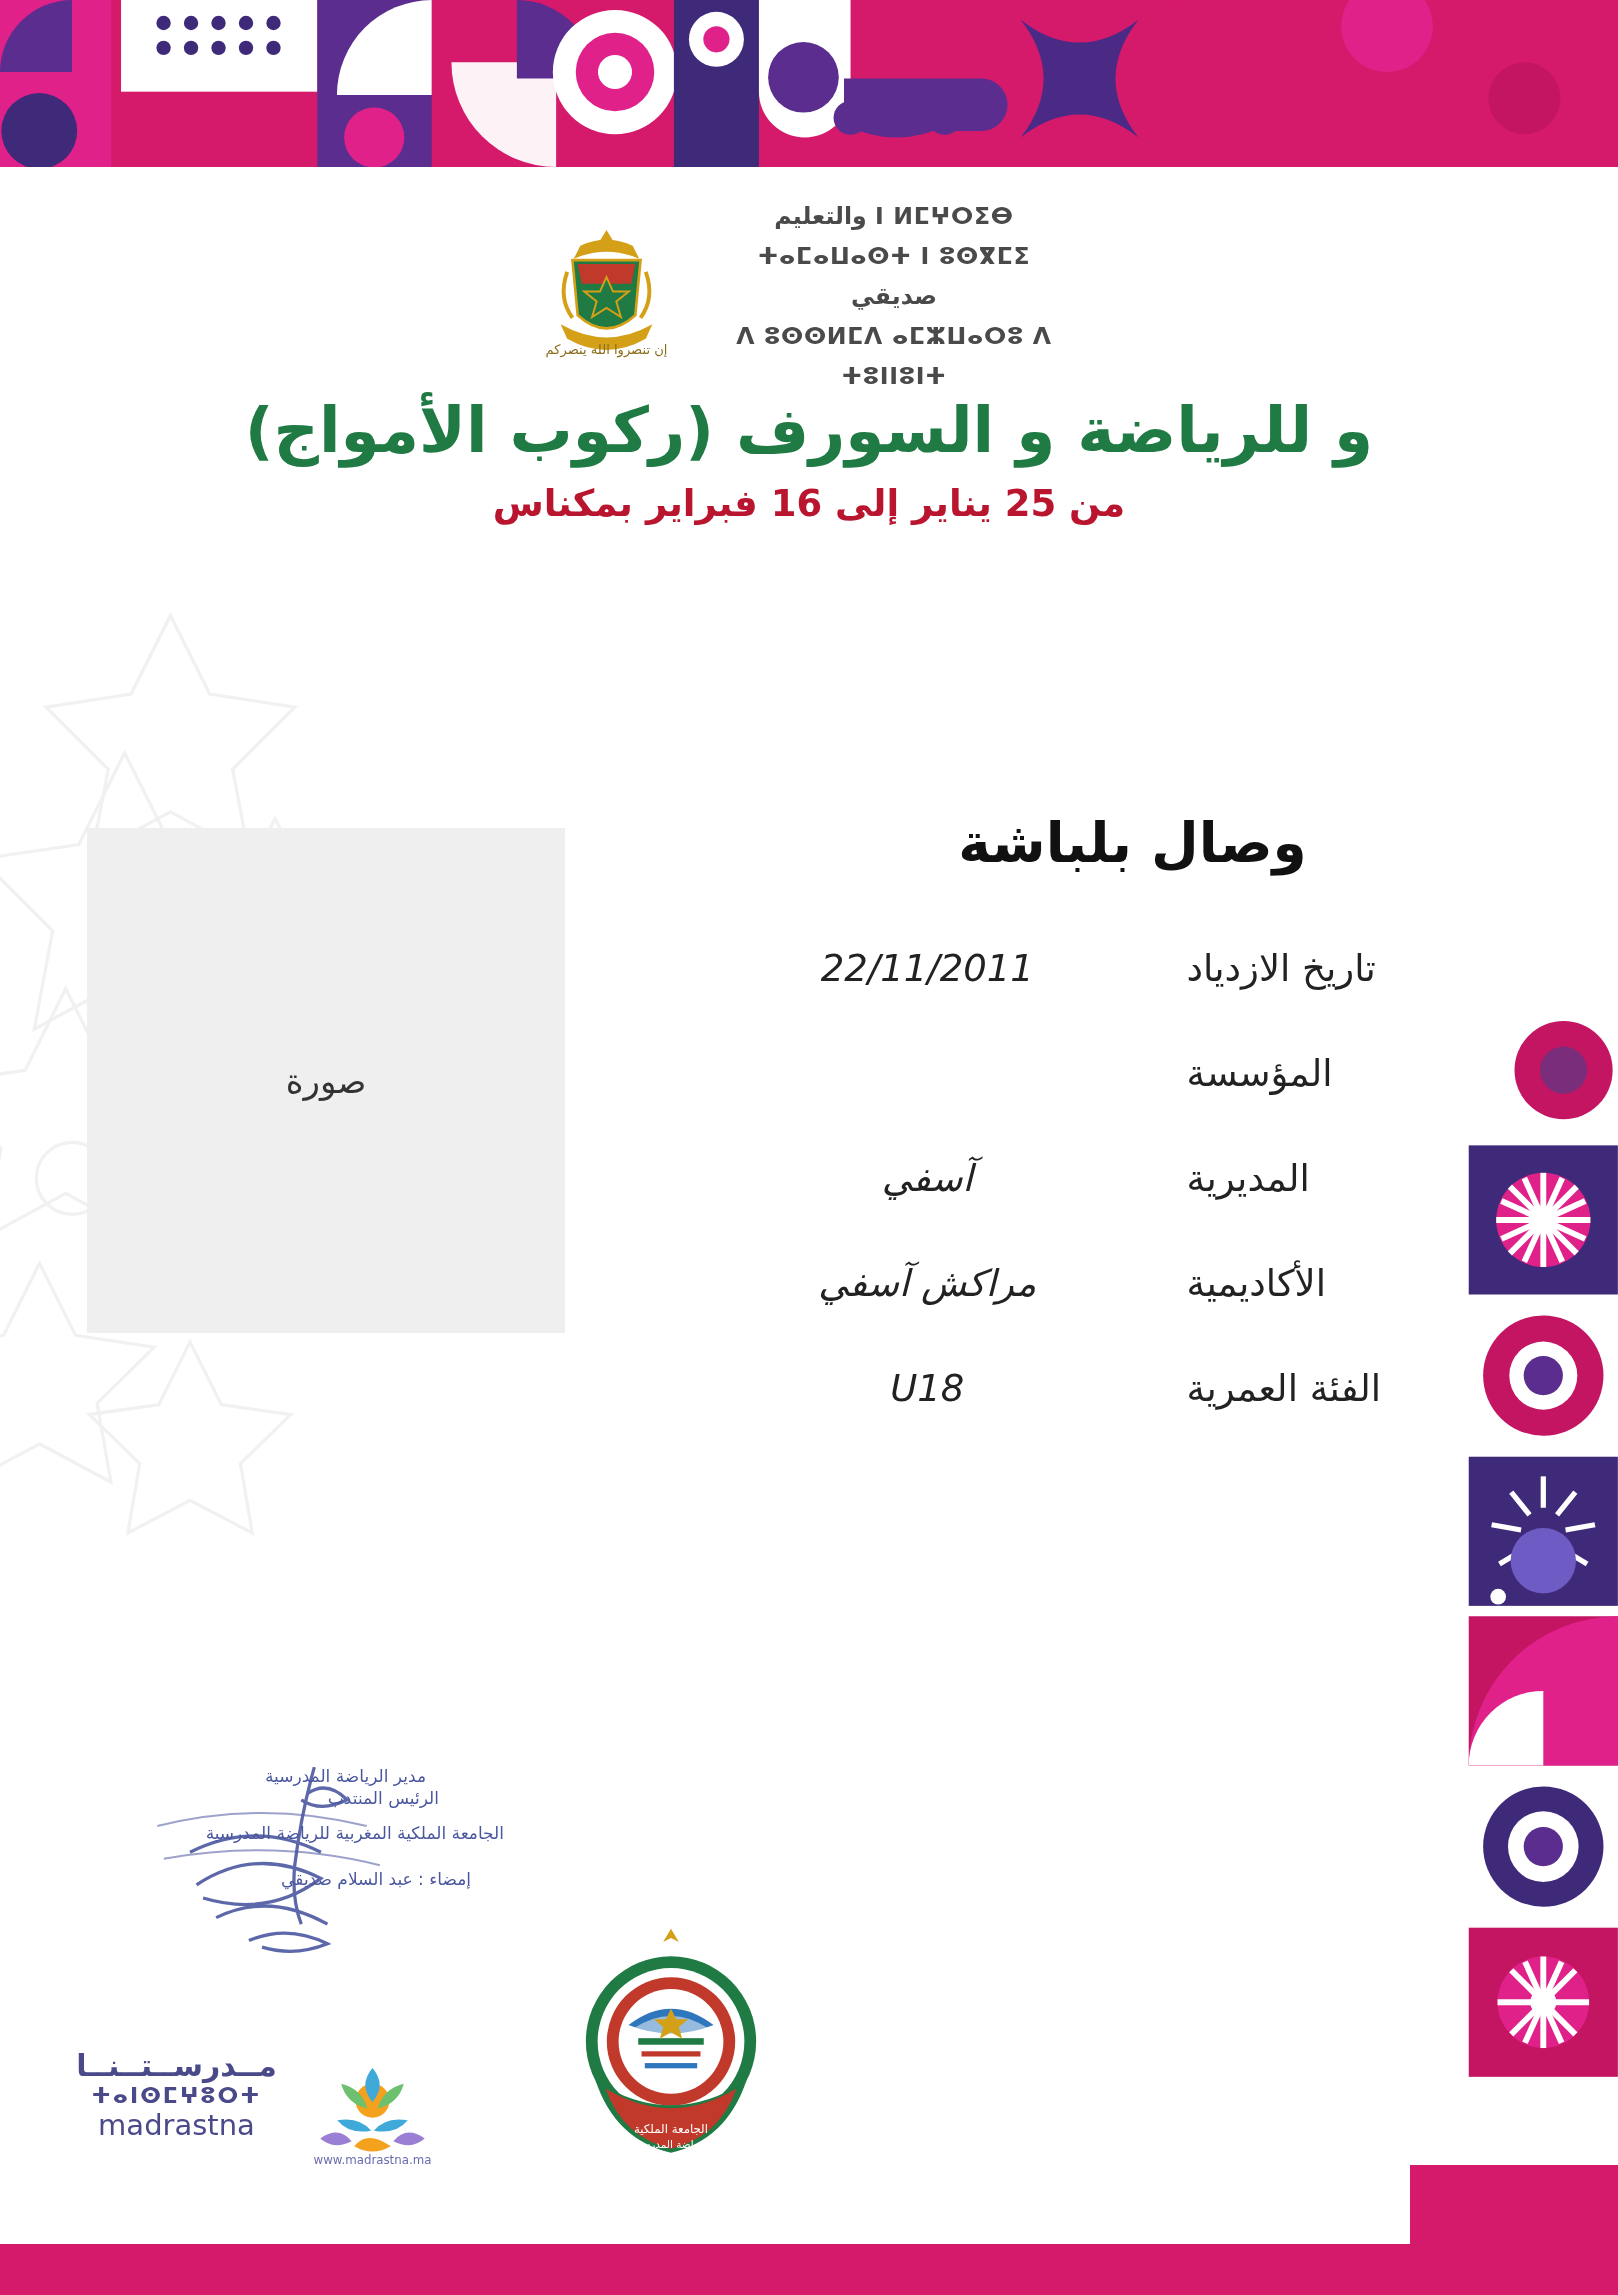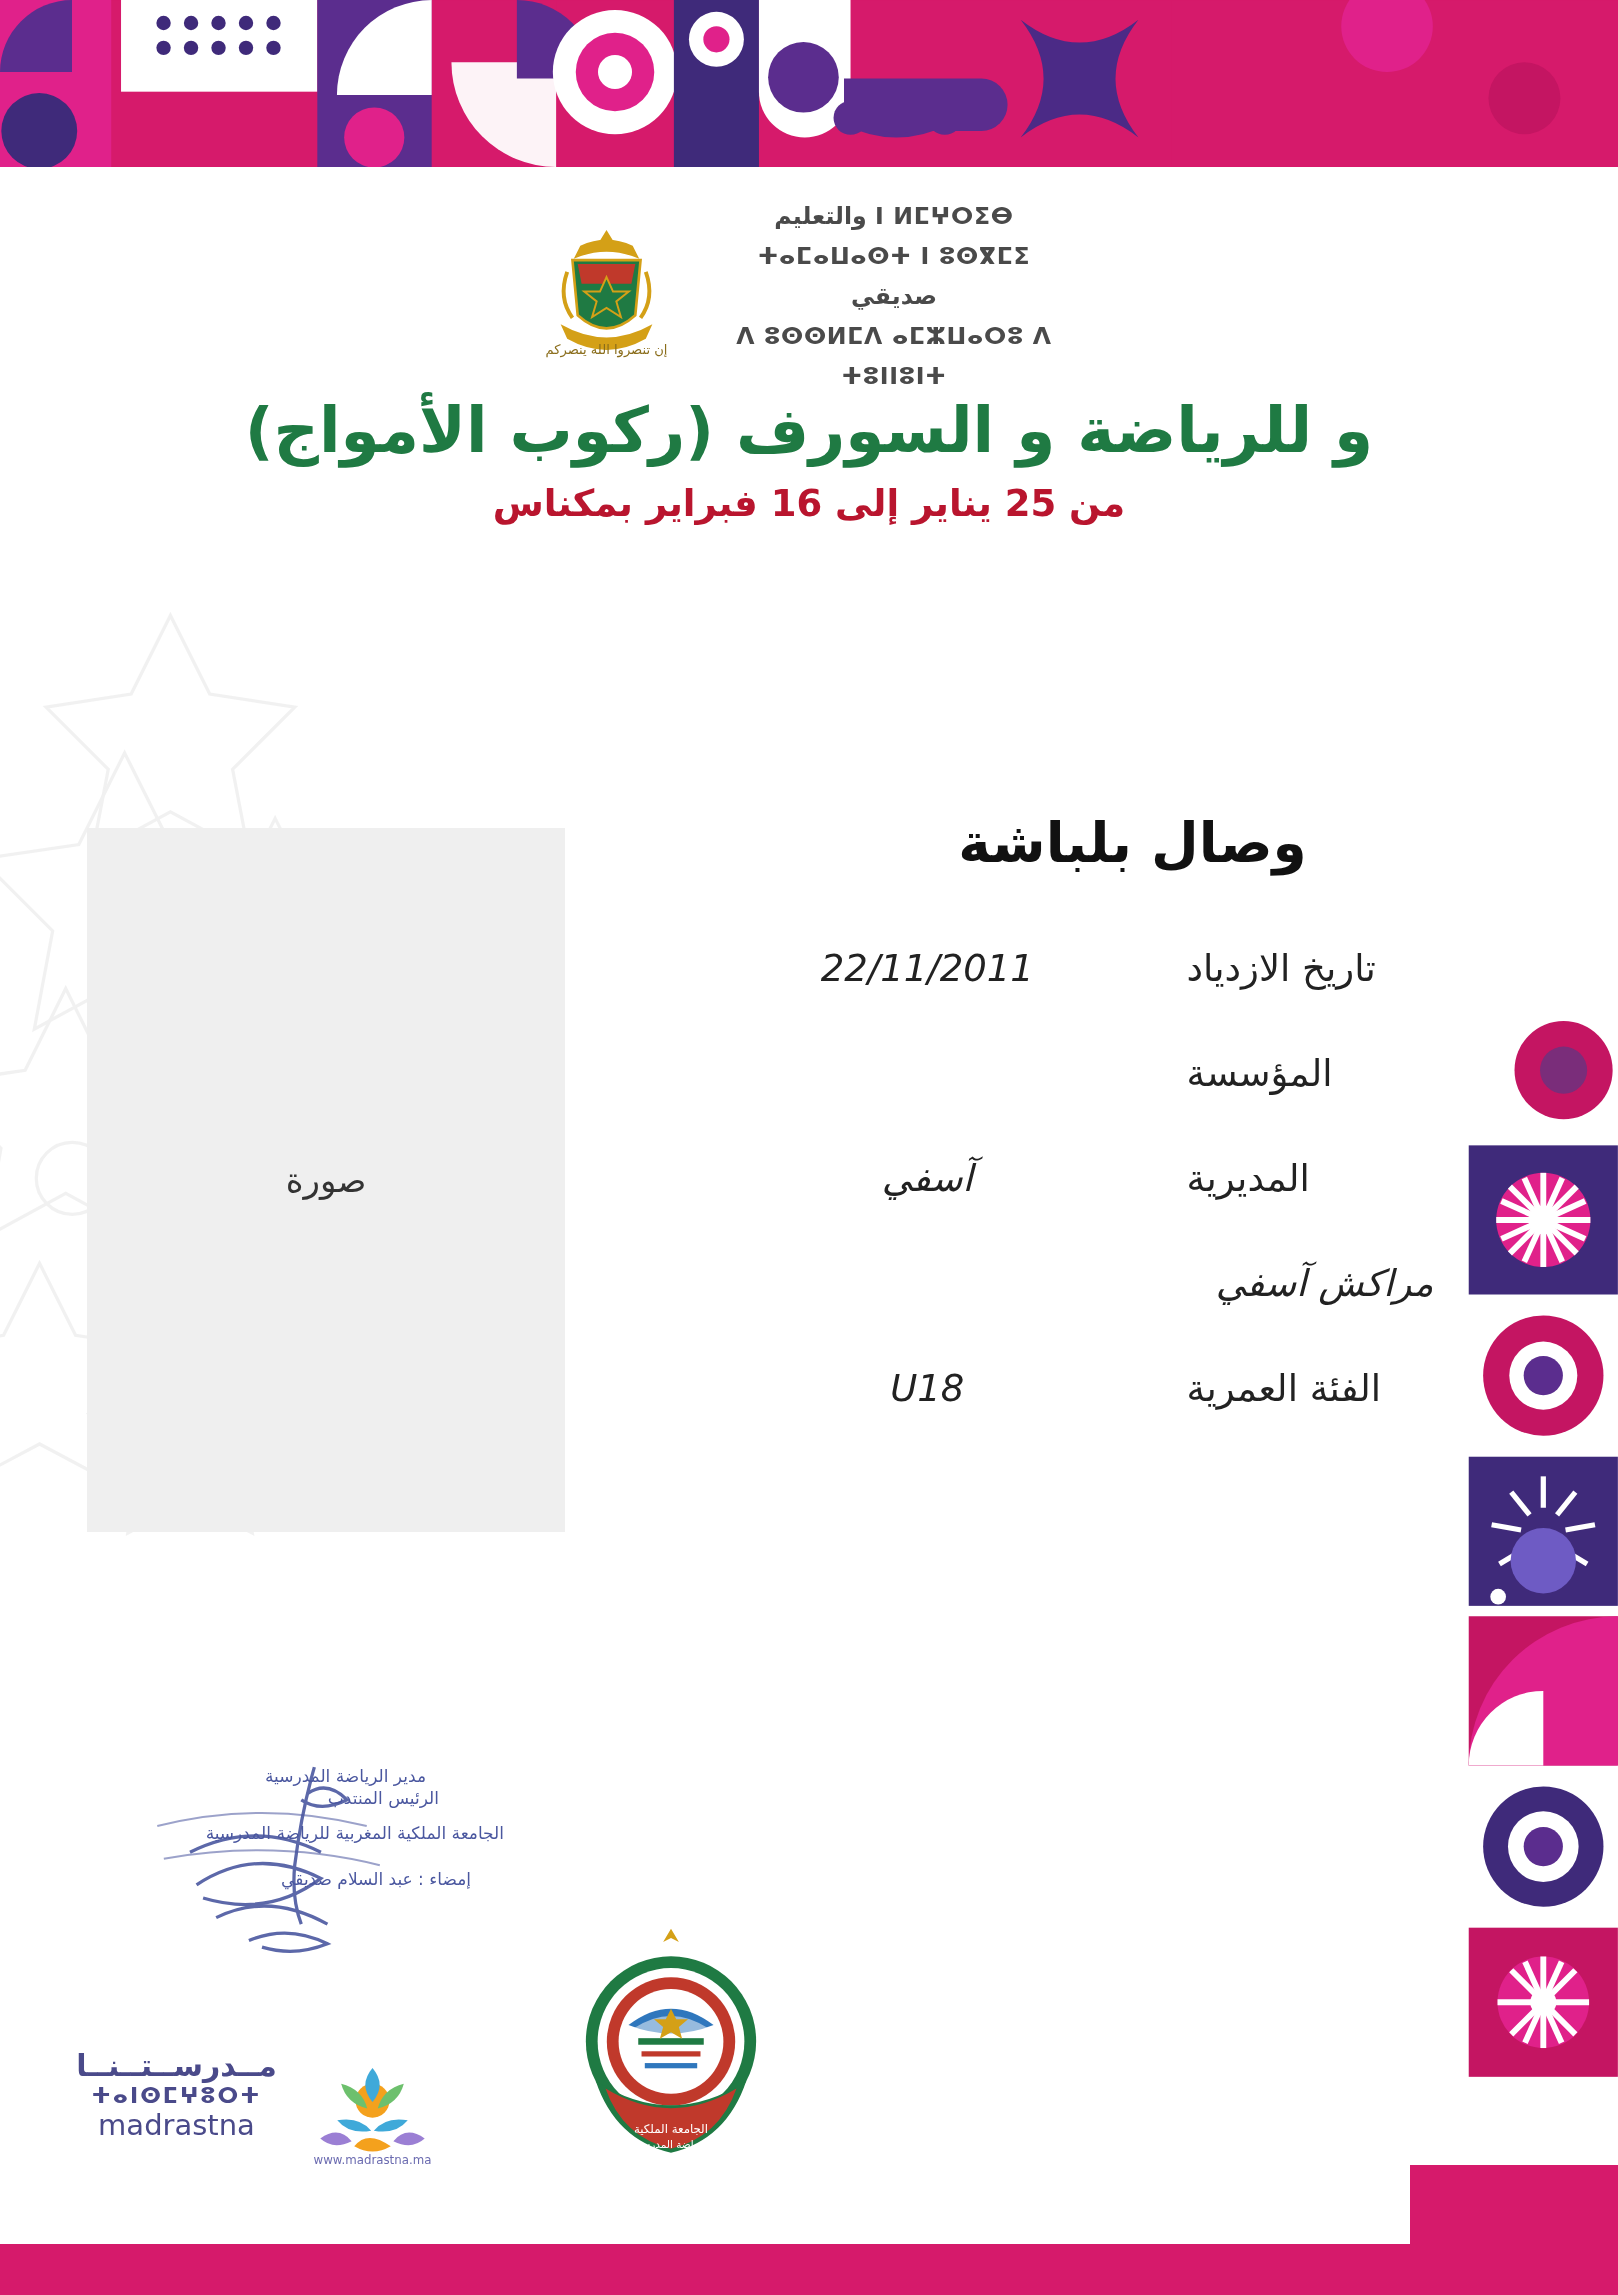--- a/index.html
+++ b/index.html
@@ -174,21 +174,21 @@
     font-style: italic;
   }
   .info-value.ltr { direction: ltr; }
 
   
   .photo-box {
     position: absolute;
     top: 828px;
     left: 87px;
     width: 478px;
-    height: 704px;
+    height: 505px;
     background: #efefef;
     display: flex;
     align-items: center;
     justify-content: center;
     font-size: 34px;
     color: #333333;
     direction: rtl;
   }
 
   
@@ -430,20 +430,21 @@
       <div class="info-value ltr">22/11/2011</div>
     </div>
     <div class="info-row">
       <div class="info-label">المؤسسة</div>
     </div>
     <div class="info-row">
       <div class="info-label">المديرية</div>
       <div class="info-value">آسفي</div>
     </div>
     <div class="info-row">
+      <div class="info-label">الأكاديمية</div>
       <div class="info-value">مراكش آسفي</div>
     </div>
     <div class="info-row">
       <div class="info-label">الفئة العمرية</div>
       <div class="info-value ltr">U18</div>
     </div>
   </div>
 
   <div class="signature">
     <svg width="432" height="216" viewBox="0 0 660 330">

